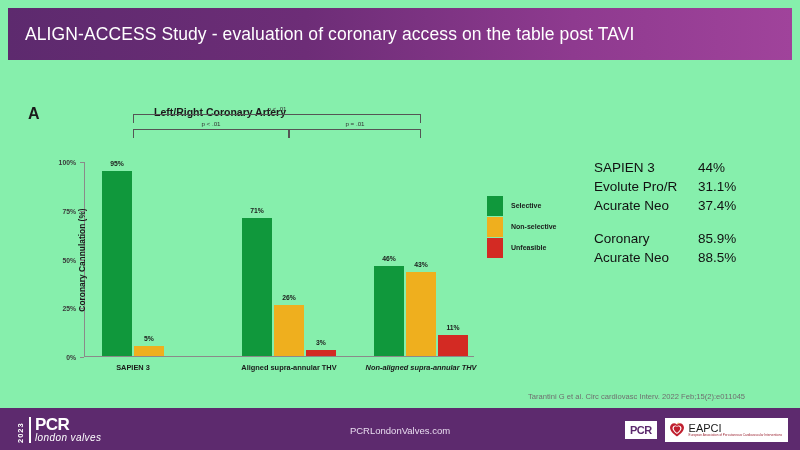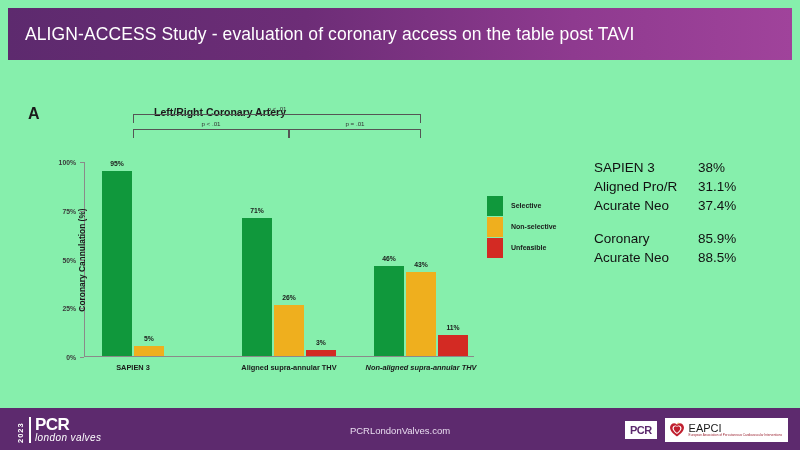--- a/index.html
+++ b/index.html
@@ -437,44 +437,45 @@
           <div class="legend-swatch" style="background: rgb(211, 42, 35);"></div>
           <div class="legend-text">Unfeasible</div>
         </div>
       </div>
   </div>
 
   <div id="stats">
     <div id="stats-rows">
         <div class="stat-row">
           <div class="stat-name">SAPIEN 3</div>
-          <div class="stat-val">38%</div>
+          <div class="stat-val">44%</div>
         </div>
         <div class="stat-row">
-          <div class="stat-name">Aligned Pro/R</div>
+          <div class="stat-name">Evolute Pro/R</div>
           <div class="stat-val">31.1%</div>
         </div>
         <div class="stat-row">
           <div class="stat-name">Acurate Neo</div>
           <div class="stat-val">37.4%</div>
         </div>
       </div>
     <div id="stats-gap"></div>
     <div id="commissural-rows">
         <div class="stat-row">
           <div class="stat-name">Coronary</div>
           <div class="stat-val">85.9%</div>
         </div>
         <div class="stat-row">
           <div class="stat-name">Acurate Neo</div>
           <div class="stat-val">88.5%</div>
         </div>
       </div>
   </div>
 
+  <div id="citation">Tarantini G et al. Circ cardiovasc Interv. 2022 Feb;15(2):e011045</div>
 
   <div id="footer-rule"></div>
   <div id="footer">
     <div id="pcr-logo">
       <div id="pcr-year">2023</div>
       <div id="pcr-bar"></div>
       <div id="pcr-words">
         <div id="pcr-main">PCR</div>
         <div id="pcr-sub">london valves</div>
       </div>

